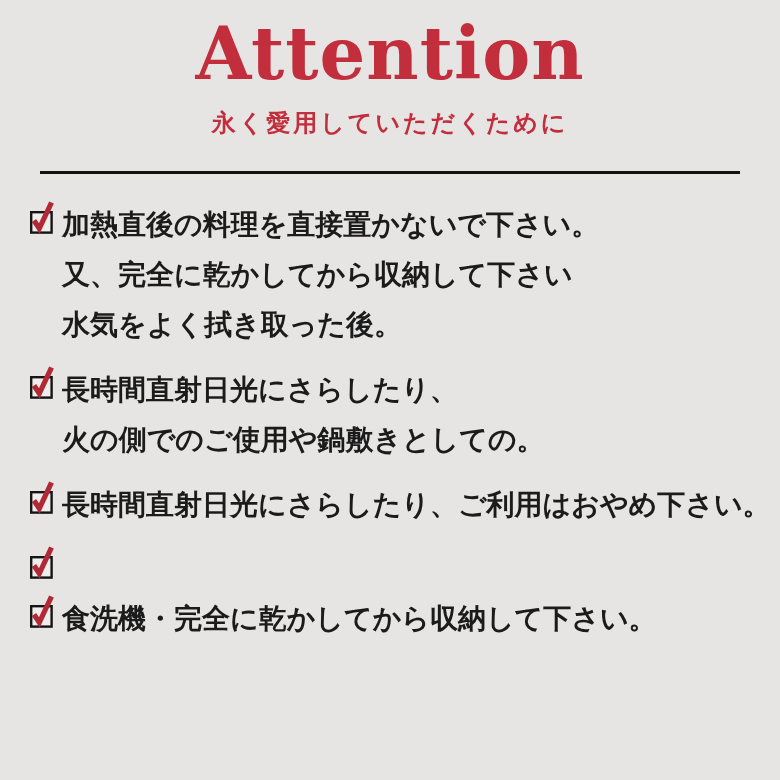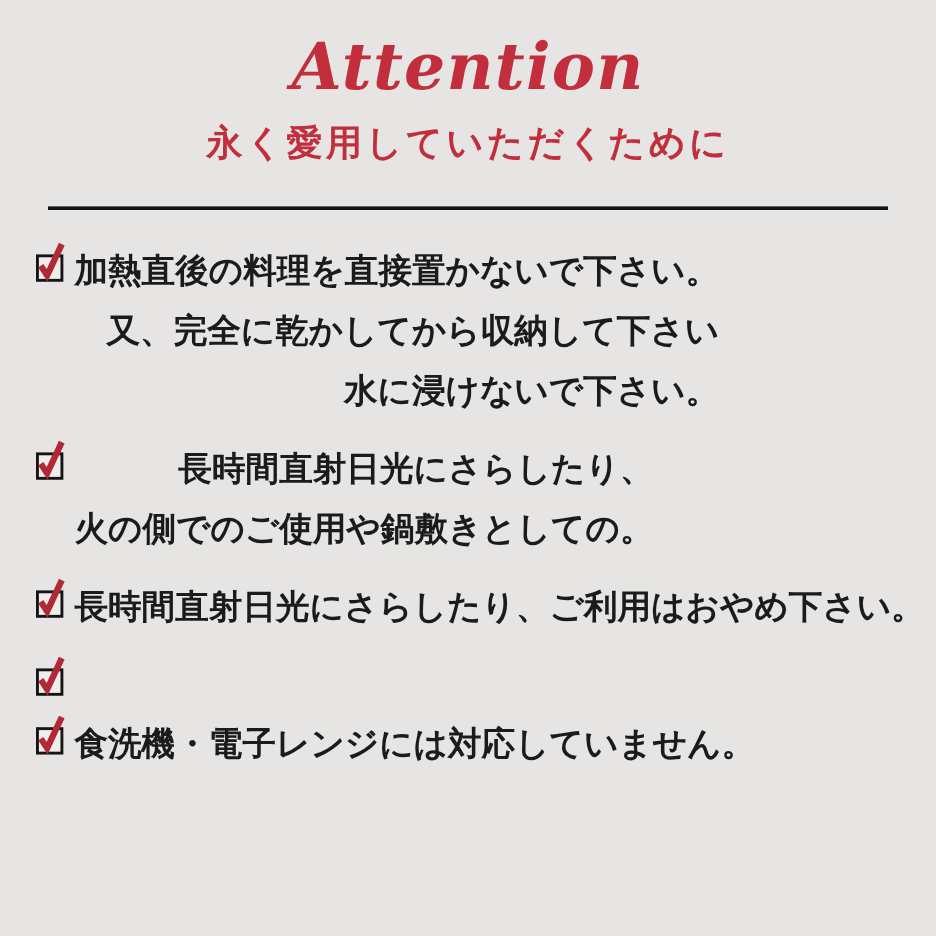--- a/index.html
+++ b/index.html
@@ -17,51 +17,49 @@
     color: var(--text);
     overflow: hidden;
   }
   .page {
     width: 780px;
     height: 780px;
     padding: 0 40px;
   }
   .header { text-align: center; }
   .title {
-    margin-top: 26px;
+    margin-top: 14px;
     font-family: "DejaVu Serif", "Liberation Serif", serif;
-    font-style: italic;
     font-weight: bold;
-    font-size: 54px;
+    font-size: 72px;
     line-height: 1.1;
     color: var(--title-red);
     letter-spacing: 1px;
   }
   .subtitle {
     margin-top: 14px;
-    font-size: 30px;
+    font-size: 24px;
     letter-spacing: 3px;
     font-weight: bold;
     color: var(--title-red);
   }
   .divider {
     border: none;
     border-top: 3px solid var(--divider);
     margin-top: 32px;
   }
   .list {
     list-style: none;
     margin-top: 26px;
   }
   .item {
     display: flex;
     align-items: flex-start;
     margin-left: -12px;
     margin-bottom: 15px;
-    text-align: right;
   }
   .check-wrap {
     flex: 0 0 auto;
     width: 30px;
     height: 34px;
     margin-top: 0px;
     margin-right: 4px;
   }
   .check-wrap svg { overflow: visible; display: block; }
   .lines {
@@ -89,21 +87,21 @@
     <li class="item">
       <span class="check-wrap">
         <svg width="30" height="34" viewBox="0 0 30 34" xmlns="http://www.w3.org/2000/svg">
           <rect x="3.2" y="12.2" width="20.4" height="20.4" fill="#efeeec" stroke="#151515" stroke-width="2.4"></rect>
           <path d="M6 20.5 L11.3 28.5 L23.5 2.5" fill="none" stroke="#b22936" stroke-width="5.2"></path>
         </svg>
       </span>
       <div class="lines">
         <div>加熱直後の料理を直接置かないで下さい。</div>
         <div>又、完全に乾かしてから収納して下さい</div>
-        <div>水に浸けないで下さい。</div>
+        <div>水気をよく拭き取った後。</div>
       </div>
     </li>
 
     <li class="item">
       <span class="check-wrap">
         <svg width="30" height="34" viewBox="0 0 30 34" xmlns="http://www.w3.org/2000/svg">
           <rect x="3.2" y="12.2" width="20.4" height="20.4" fill="#efeeec" stroke="#151515" stroke-width="2.4"></rect>
           <path d="M6 20.5 L11.3 28.5 L23.5 2.5" fill="none" stroke="#b22936" stroke-width="5.2"></path>
         </svg>
       </span>
@@ -135,18 +133,18 @@
     </li>
 
     <li class="item">
       <span class="check-wrap">
         <svg width="30" height="34" viewBox="0 0 30 34" xmlns="http://www.w3.org/2000/svg">
           <rect x="3.2" y="12.2" width="20.4" height="20.4" fill="#efeeec" stroke="#151515" stroke-width="2.4"></rect>
           <path d="M6 20.5 L11.3 28.5 L23.5 2.5" fill="none" stroke="#b22936" stroke-width="5.2"></path>
         </svg>
       </span>
       <div class="lines">
-        <div>食洗機・電子レンジには対応していません。</div>
+        <div>食洗機・完全に乾かしてから収納して下さい。</div>
       </div>
     </li>
 
   </ul>
 </div>
 
 </body></html>

